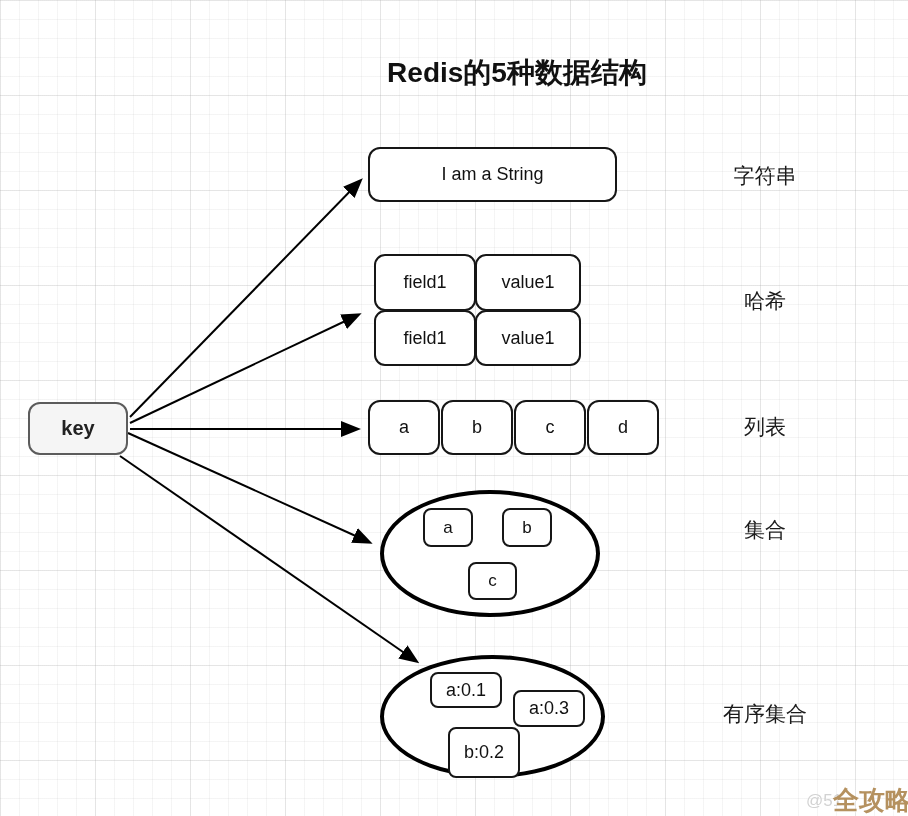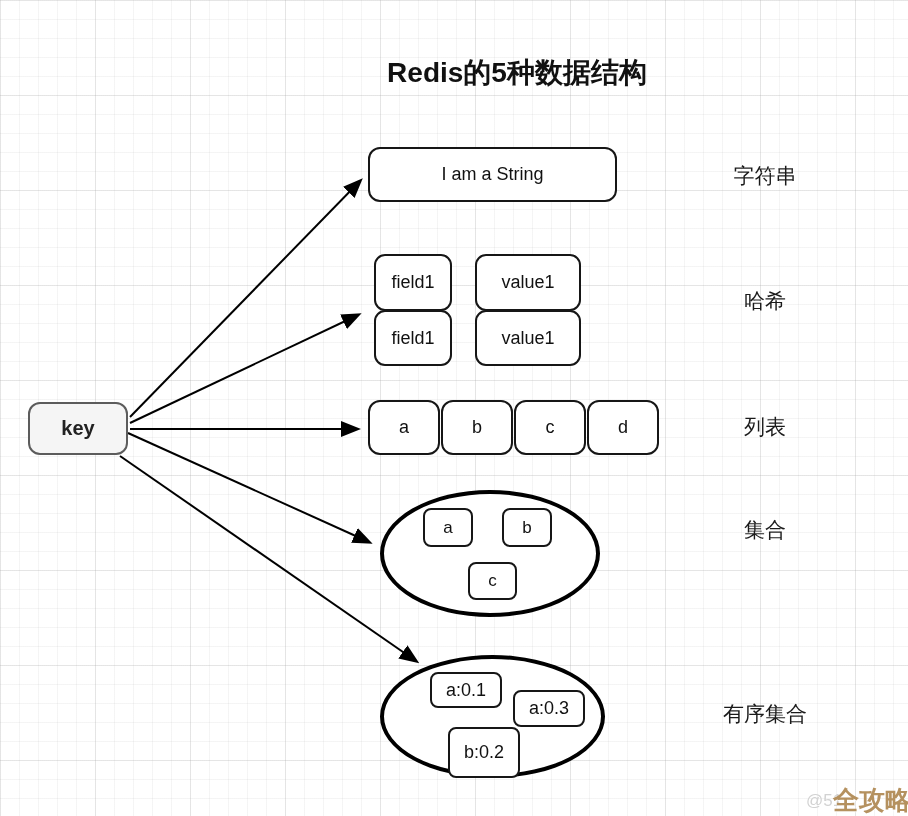--- a/index.html
+++ b/index.html
@@ -25,21 +25,21 @@
     font-size:18px;color:#111;white-space:nowrap;
   }
   .key-box{
     left:28px;top:402px;width:100px;height:53px;
     background:#f5f5f5;border:2px solid #5c5c5c;font-size:20px;color:#222;font-weight:bold;
   }
   .string-box{left:368px;top:147px;width:249px;height:55px;}
   .hash-cell{border-radius:11px;}
   .h-r1{top:254px;height:57px;}
   .h-r2{top:310px;height:56px;}
-  .h-c1{left:374px;width:78px;}
+  .h-c1{left:374px;width:102px;}
   .h-c2{left:475px;width:106px;}
   .list-cell{top:400px;width:72px;height:55px;}
   .l-0{left:368px;} .l-1{left:441px;} .l-2{left:514px;} .l-3{left:587px;}
   .ellipse{
     position:absolute;box-sizing:border-box;background:#fff;
     border:4px solid #000;border-radius:50%;
   }
   .set-ellipse{left:380px;top:490px;width:220px;height:127px;}
   .zset-ellipse{left:380px;top:655px;width:225px;height:123px;}
   .mini{border-width:2px;border-radius:8px;font-size:17px;}

